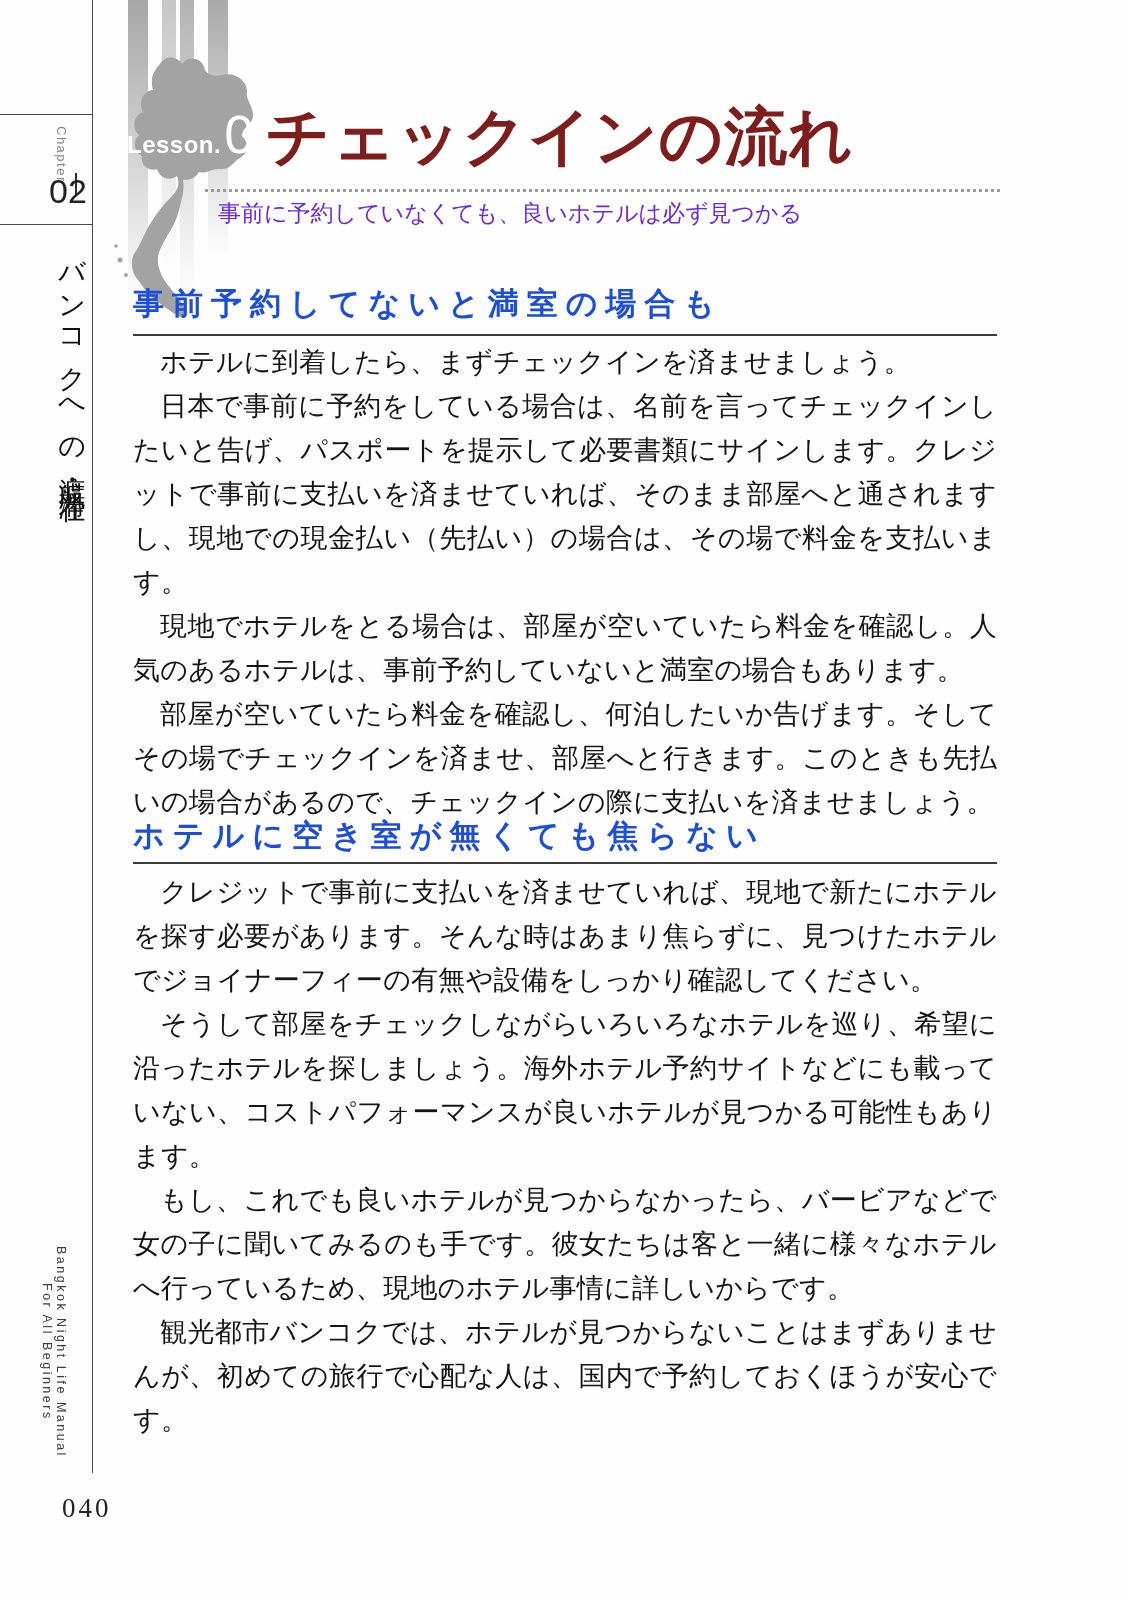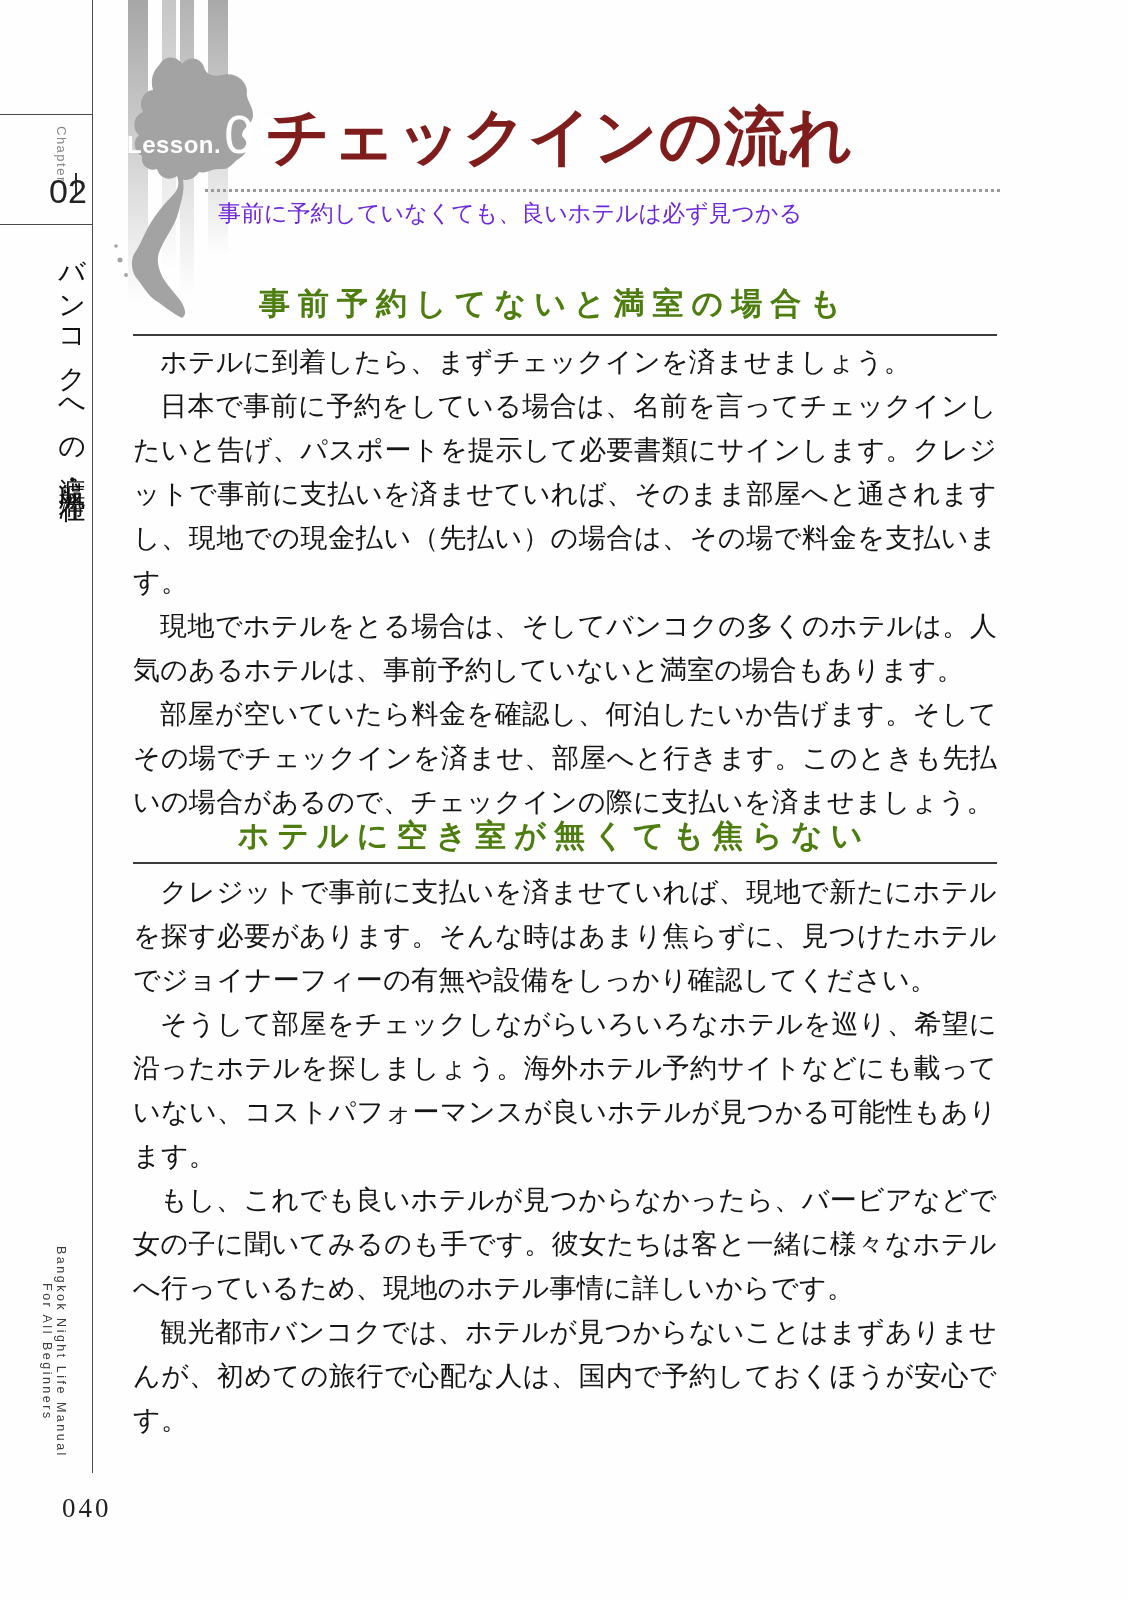--- a/index.html
+++ b/index.html
@@ -37,21 +37,21 @@
   .h-rule.hr2{top:224px;}
   .chapter-label{position:absolute;left:54px;top:126px;writing-mode:vertical-rl;font-size:13px;letter-spacing:1.5px;color:#868686;}
   .chapter-bar{position:absolute;left:75px;top:173px;width:2px;height:22px;background:#2e2e2e;}
   .chapter-number{position:absolute;left:49px;top:172px;font-size:34px;color:#222;}
   .chapter-title{position:absolute;left:54px;top:241px;writing-mode:vertical-rl;font-size:27px;letter-spacing:5px;color:#111;}
   .book-title{position:absolute;left:40px;top:1226px;height:252px;writing-mode:vertical-rl;text-align:center;font-size:12.5px;letter-spacing:2.5px;color:#3d3d3d;}
   .book-title span{display:block;}
   .page-number{position:absolute;left:62px;top:1493px;font-family:"Liberation Serif","DejaVu Serif",serif;font-size:27px;letter-spacing:3px;color:#222;}
 
   
-  .section-heading{position:absolute;left:122px;width:864px;margin:0;text-align:center;font-size:31px;font-weight:700;letter-spacing:8px;color:#4d7c0f;white-space:nowrap;}
+  .section-heading{position:absolute;left:133px;width:864px;margin:0;font-size:31px;font-weight:700;letter-spacing:8px;color:#1d4ed8;white-space:nowrap;}
   .sh1{top:283px;}
   .sh2{top:815px;}
   .heading-rule{position:absolute;left:133px;width:864px;height:2px;background:#3c3c3c;}
   .hrl1{top:334px;}
   .hrl2{top:862px;}
   .body-block{position:absolute;left:133px;width:864px;font-size:27px;line-height:44px;text-align:justify;color:#151515;letter-spacing:.3px;}
   .bb1{top:340px;}
   .bb2{top:870px;}
   .body-block p{margin:0;text-indent:1em;}
 </style>
@@ -95,21 +95,21 @@
     <span>Bangkok Night Life Manual</span>
     <span>For All Beginners</span>
   </div>
   <div class="page-number">040</div>
 
   <h2 class="section-heading sh1">事前予約してないと満室の場合も</h2>
   <div class="heading-rule hrl1"></div>
   <div class="body-block bb1">
     <p>ホテルに到着したら、まずチェックインを済ませましょう。</p>
     <p>日本で事前に予約をしている場合は、名前を言ってチェックインしたいと告げ、パスポートを提示して必要書類にサインします。クレジットで事前に支払いを済ませていれば、そのまま部屋へと通されますし、現地での現金払い（先払い）の場合は、その場で料金を支払います。</p>
-    <p>現地でホテルをとる場合は、そしてバンコクの多くのホテルは。人気のあるホテルは、事前予約していないと満室の場合もあります。</p>
+    <p>現地でホテルをとる場合は、部屋が空いていたら料金を確認し。人気のあるホテルは、事前予約していないと満室の場合もあります。</p>
     <p>部屋が空いていたら料金を確認し、何泊したいか告げます。そしてその場でチェックインを済ませ、部屋へと行きます。このときも先払いの場合があるので、チェックインの際に支払いを済ませましょう。</p>
   </div>
 
   <h2 class="section-heading sh2">ホテルに空き室が無くても焦らない</h2>
   <div class="heading-rule hrl2"></div>
   <div class="body-block bb2">
     <p>クレジットで事前に支払いを済ませていれば、現地で新たにホテルを探す必要があります。そんな時はあまり焦らずに、見つけたホテルでジョイナーフィーの有無や設備をしっかり確認してください。</p>
     <p>そうして部屋をチェックしながらいろいろなホテルを巡り、希望に沿ったホテルを探しましょう。海外ホテル予約サイトなどにも載っていない、コストパフォーマンスが良いホテルが見つかる可能性もあります。</p>
     <p>もし、これでも良いホテルが見つからなかったら、バービアなどで女の子に聞いてみるのも手です。彼女たちは客と一緒に様々なホテルへ行っているため、現地のホテル事情に詳しいからです。</p>
     <p>観光都市バンコクでは、ホテルが見つからないことはまずありませんが、初めての旅行で心配な人は、国内で予約しておくほうが安心です。</p>

